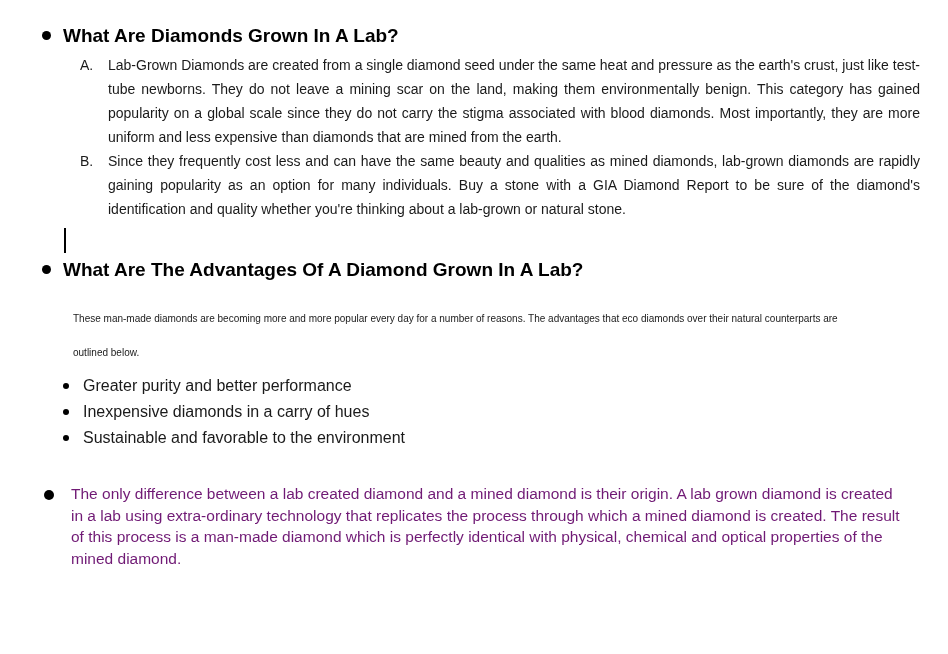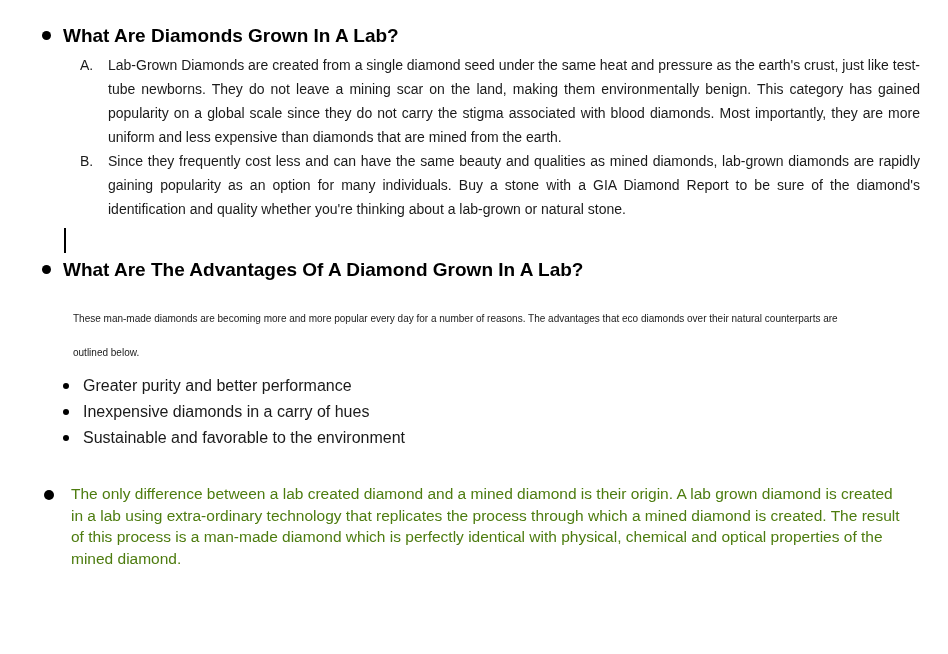--- a/index.html
+++ b/index.html
@@ -95,21 +95,21 @@
     border-radius: 50%;
     background: #000;
     margin-top: 7px;
     margin-right: 17px;
     flex: 0 0 auto;
   }
   .note-text {
     width: 838px;
     font-size: 15.5px;
     line-height: 21.7px;
-    color: #4d7c0f;
+    color: #701a75;
   }
 </style>
 </head>
 <body>
 
 <div class="abs" style="left:0; top:0; width:948px; height:654px;">
 
   <div class="heading-row abs" style="left:42px; top:24px;">
     <span class="heading-bullet"></span>
     <span class="heading-text">What Are Diamonds Grown In A Lab?</span>

